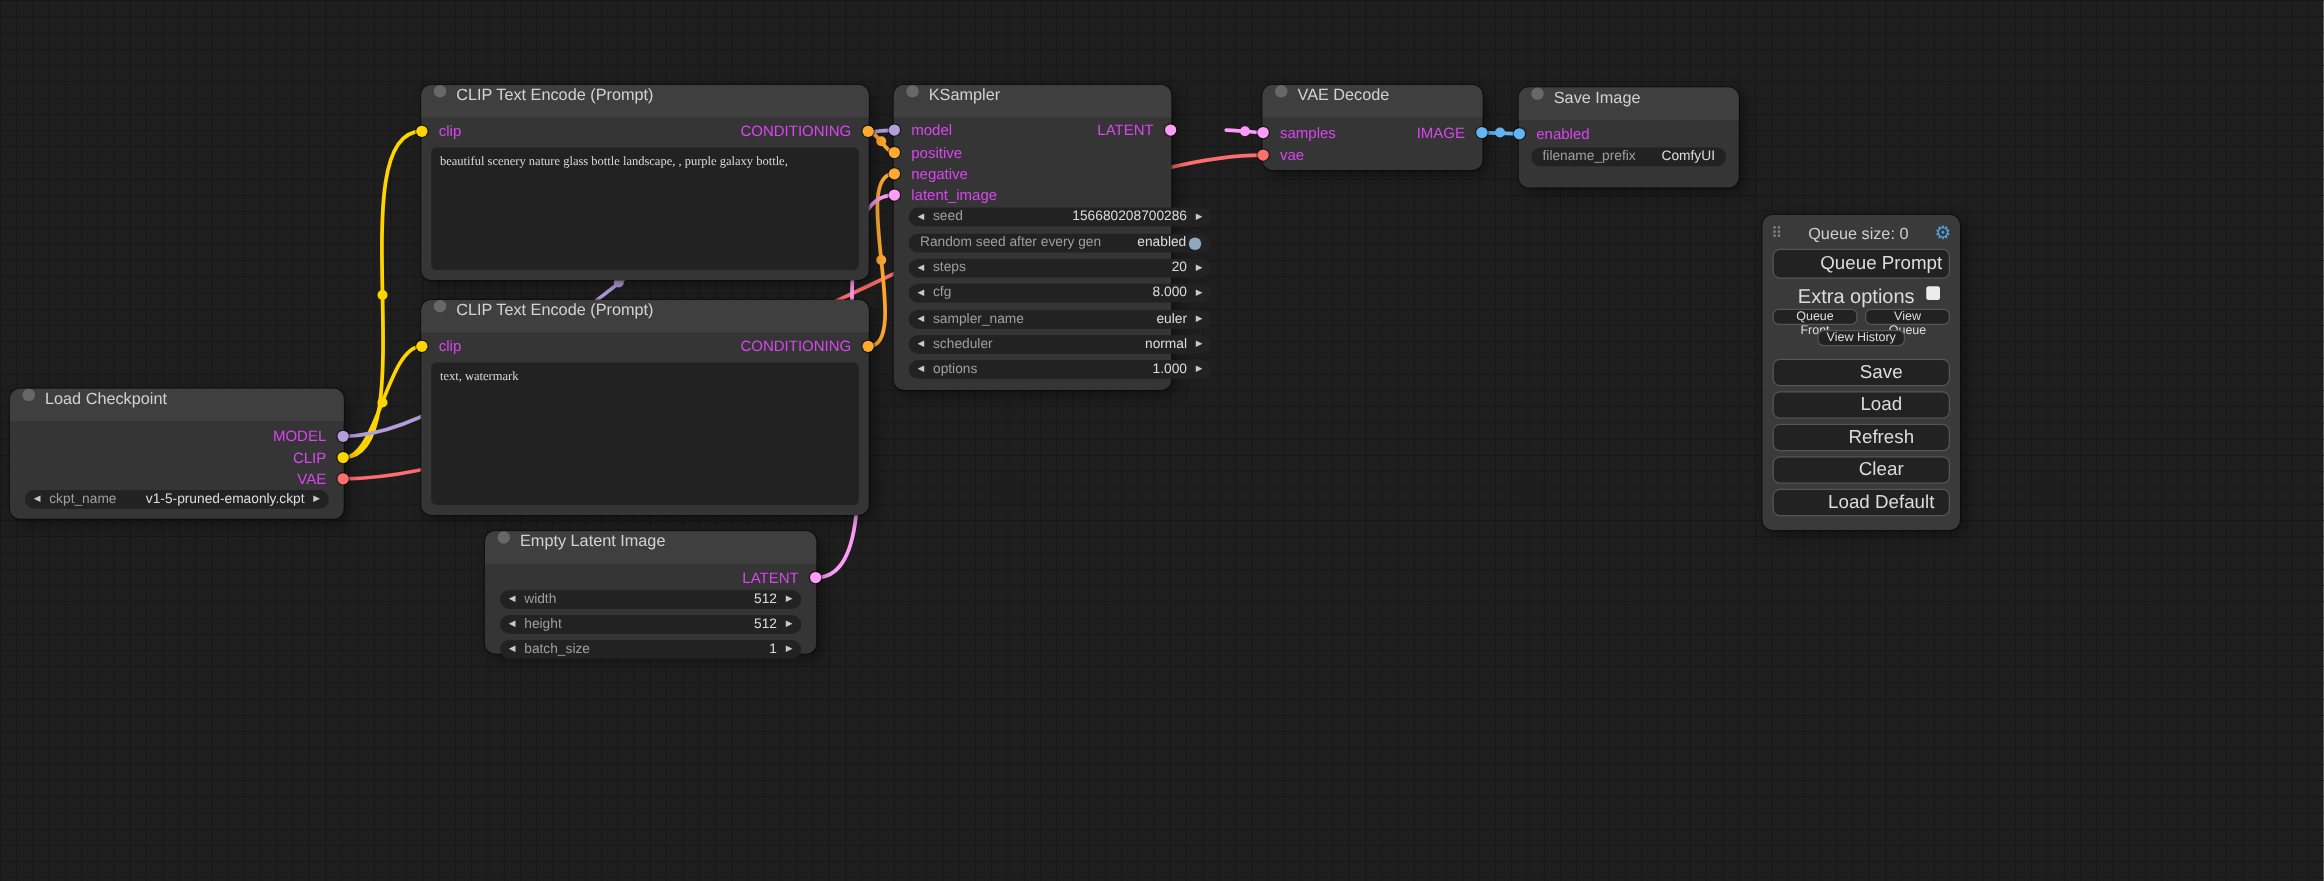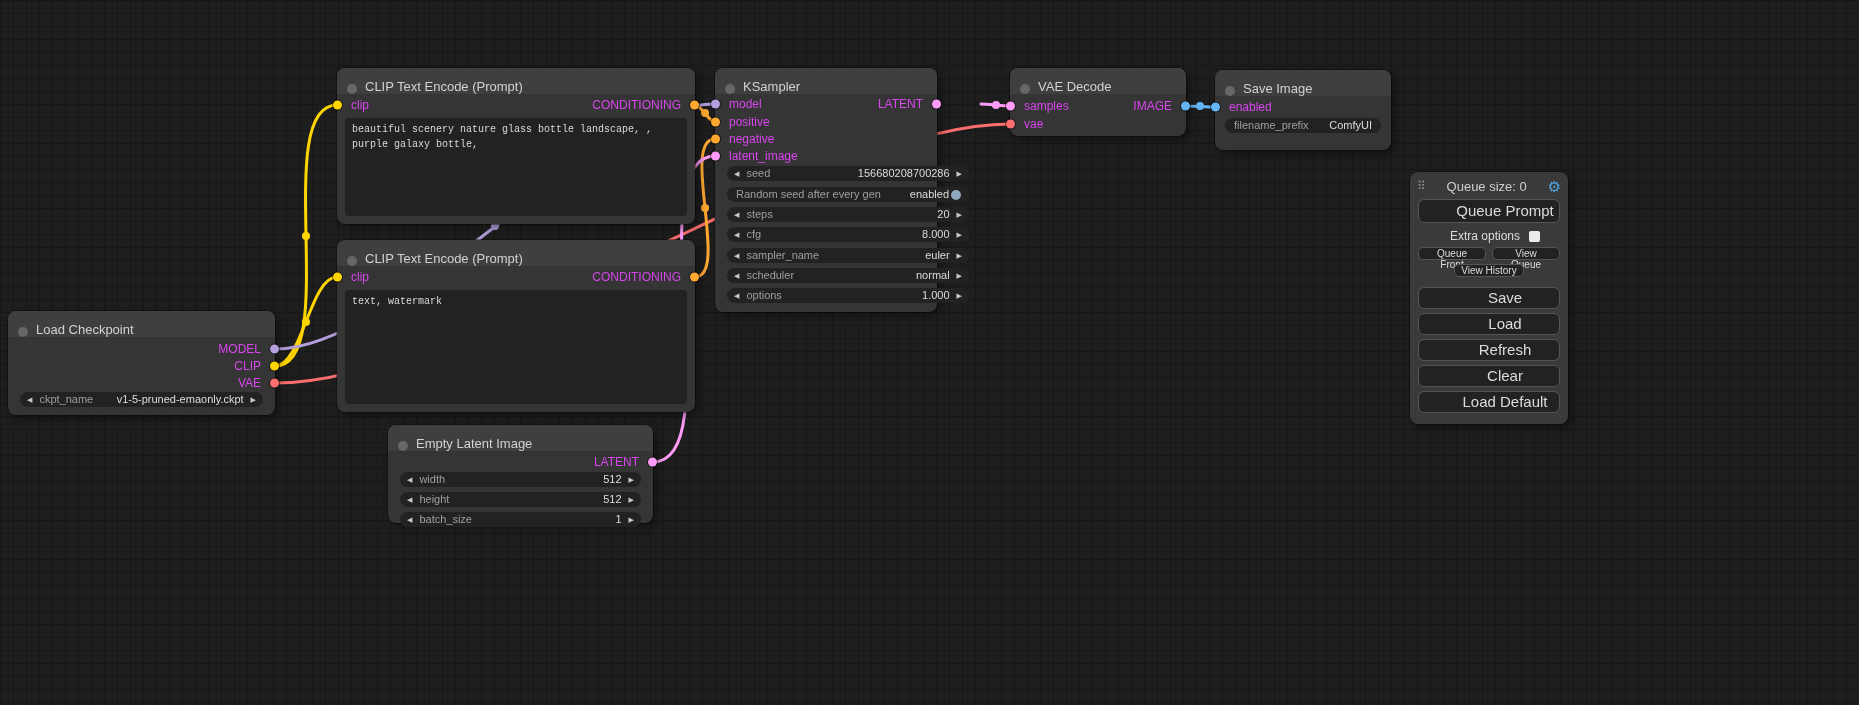--- a/index.html
+++ b/index.html
@@ -4,53 +4,53 @@
 <style>
   *{margin:0;padding:0;box-sizing:border-box;}
   html,body{width:1859px;height:705px;overflow:hidden;font-family:"Liberation Sans",sans-serif;}
   #app{position:relative;width:1859px;height:705px;background-color:#1e1e1e;
     background-image:linear-gradient(#171717 1px,transparent 1px),linear-gradient(90deg,#171717 1px,transparent 1px);
     background-size:13px 13px;}
   #wires{position:absolute;left:0;top:0;z-index:1;pointer-events:none;}
   .wire{fill:none;stroke-width:3;stroke-linecap:round;}
   .node{position:absolute;z-index:2;background:#353535;border-radius:8px;
     box-shadow:0 0 0 1px rgba(0,0,0,.35), 4px 4px 10px rgba(0,0,0,.4);}
-  .ntitle{height:26px;background:#3f3f3f;border-radius:8px 8px 0 0;display:flex;align-items:flex-end;
+  .ntitle{height:26px;background:#3f3f3f;border-radius:8px 8px 0 0;display:flex;align-items:flex-start;
     padding-left:10px;gap:8px;color:#d2d2d2;font-size:13px;}
   .ndot{width:10px;height:10px;border-radius:50%;background:#676767;flex:none;}
   .slot{position:absolute;height:14px;display:flex;align-items:center;font-size:12px;color:#d946ef;}
   .slot.in{left:0;padding-left:14px;}
   .slot.out{right:0;padding-right:14px;}
   .sdot{position:absolute;width:9px;height:9px;border-radius:50%;top:50%;transform:translateY(-50%);
     box-shadow:0 0 0 1px rgba(0,0,0,.5);}
   .slot.in .sdot{left:-4px;}
   .slot.out .sdot{right:-4px;}
   .widget{position:absolute;height:15px;background:#222;border-radius:8px;display:flex;align-items:center;
     font-size:11px;padding:0 7px;line-height:15px;}
   .arr{font-size:7px;color:#c9c9c9;line-height:15px;flex:none;}
   .wl{margin-left:7px;color:#9f9f9f;white-space:nowrap;}
   .wv{margin-left:auto;margin-right:7px;color:#dcdcdc;white-space:nowrap;}
   .widget.noarr .wl{margin-left:2px;}
   .widget.noarr .wv{margin-right:2px;}
   .tgl{width:10px;height:10px;border-radius:50%;flex:none;margin-right:1px;}
   .tarea{position:absolute;background:#222;border-radius:4px;color:#d9d9d9;
-    font-family:Liberation Mono, monospace;font-size:10px;line-height:1.45;padding:5px 7px;
+    font-family:Liberation Serif, serif;font-size:10px;line-height:1.45;padding:5px 7px;
     white-space:pre-wrap;word-break:break-word;}
   #menu{position:absolute;left:1410px;top:172px;width:158px;height:252px;background:#3a3a3a;z-index:3;
     border-radius:8px;box-shadow:0 0 0 1px rgba(0,0,0,.35), 4px 4px 10px rgba(0,0,0,.4);color:#dcdcdc;}
   .mhead{position:absolute;top:6px;left:7px;right:7px;height:16px;display:flex;align-items:center;justify-content:space-between;}
   .mdrag{color:#8a8a8a;font-size:12px;cursor:grab;}
   .msize{font-size:13px;color:#cfcfcf;}
   .mgear{font-size:15px;line-height:15px;cursor:pointer;}
   .mbtn{display:block;position:absolute;background:#222;border:1px solid #555;border-radius:6px;color:#dcdcdc;
     text-align:center;font-family:"Liberation Sans",sans-serif;cursor:pointer;padding-left:32px;}
   .mbtn.big{left:8px;width:142px;height:22px;font-size:15px;line-height:20px;}
   .mbtn.qp{top:27px;height:24px;line-height:22px;}
   .mbtn.small{position:static;font-size:10px;height:13px;line-height:11px;border-radius:5px;padding:0 6px;}
-  .mextra{position:absolute;top:57px;left:0;right:0;height:14px;display:flex;align-items:center;justify-content:center;gap:9px;font-size:12px;margin-left:12px;}
+  .mextra{position:absolute;top:57px;left:0;right:0;height:14px;display:flex;justify-content:center;gap:9px;font-size:16px;margin-left:12px;}
   .chk{width:11px;height:11px;background:#ececec;border-radius:2px;display:inline-block;}
   .mrow{position:absolute;left:8px;width:142px;display:flex;gap:6px;justify-content:center;}
   .mrow.r1{top:75px;}
   .mrow.r1 .mbtn{flex:1;}
   .mrow.r2{top:92px;}
 </style>
 </head>
 <body>
 
 <div id="app">

